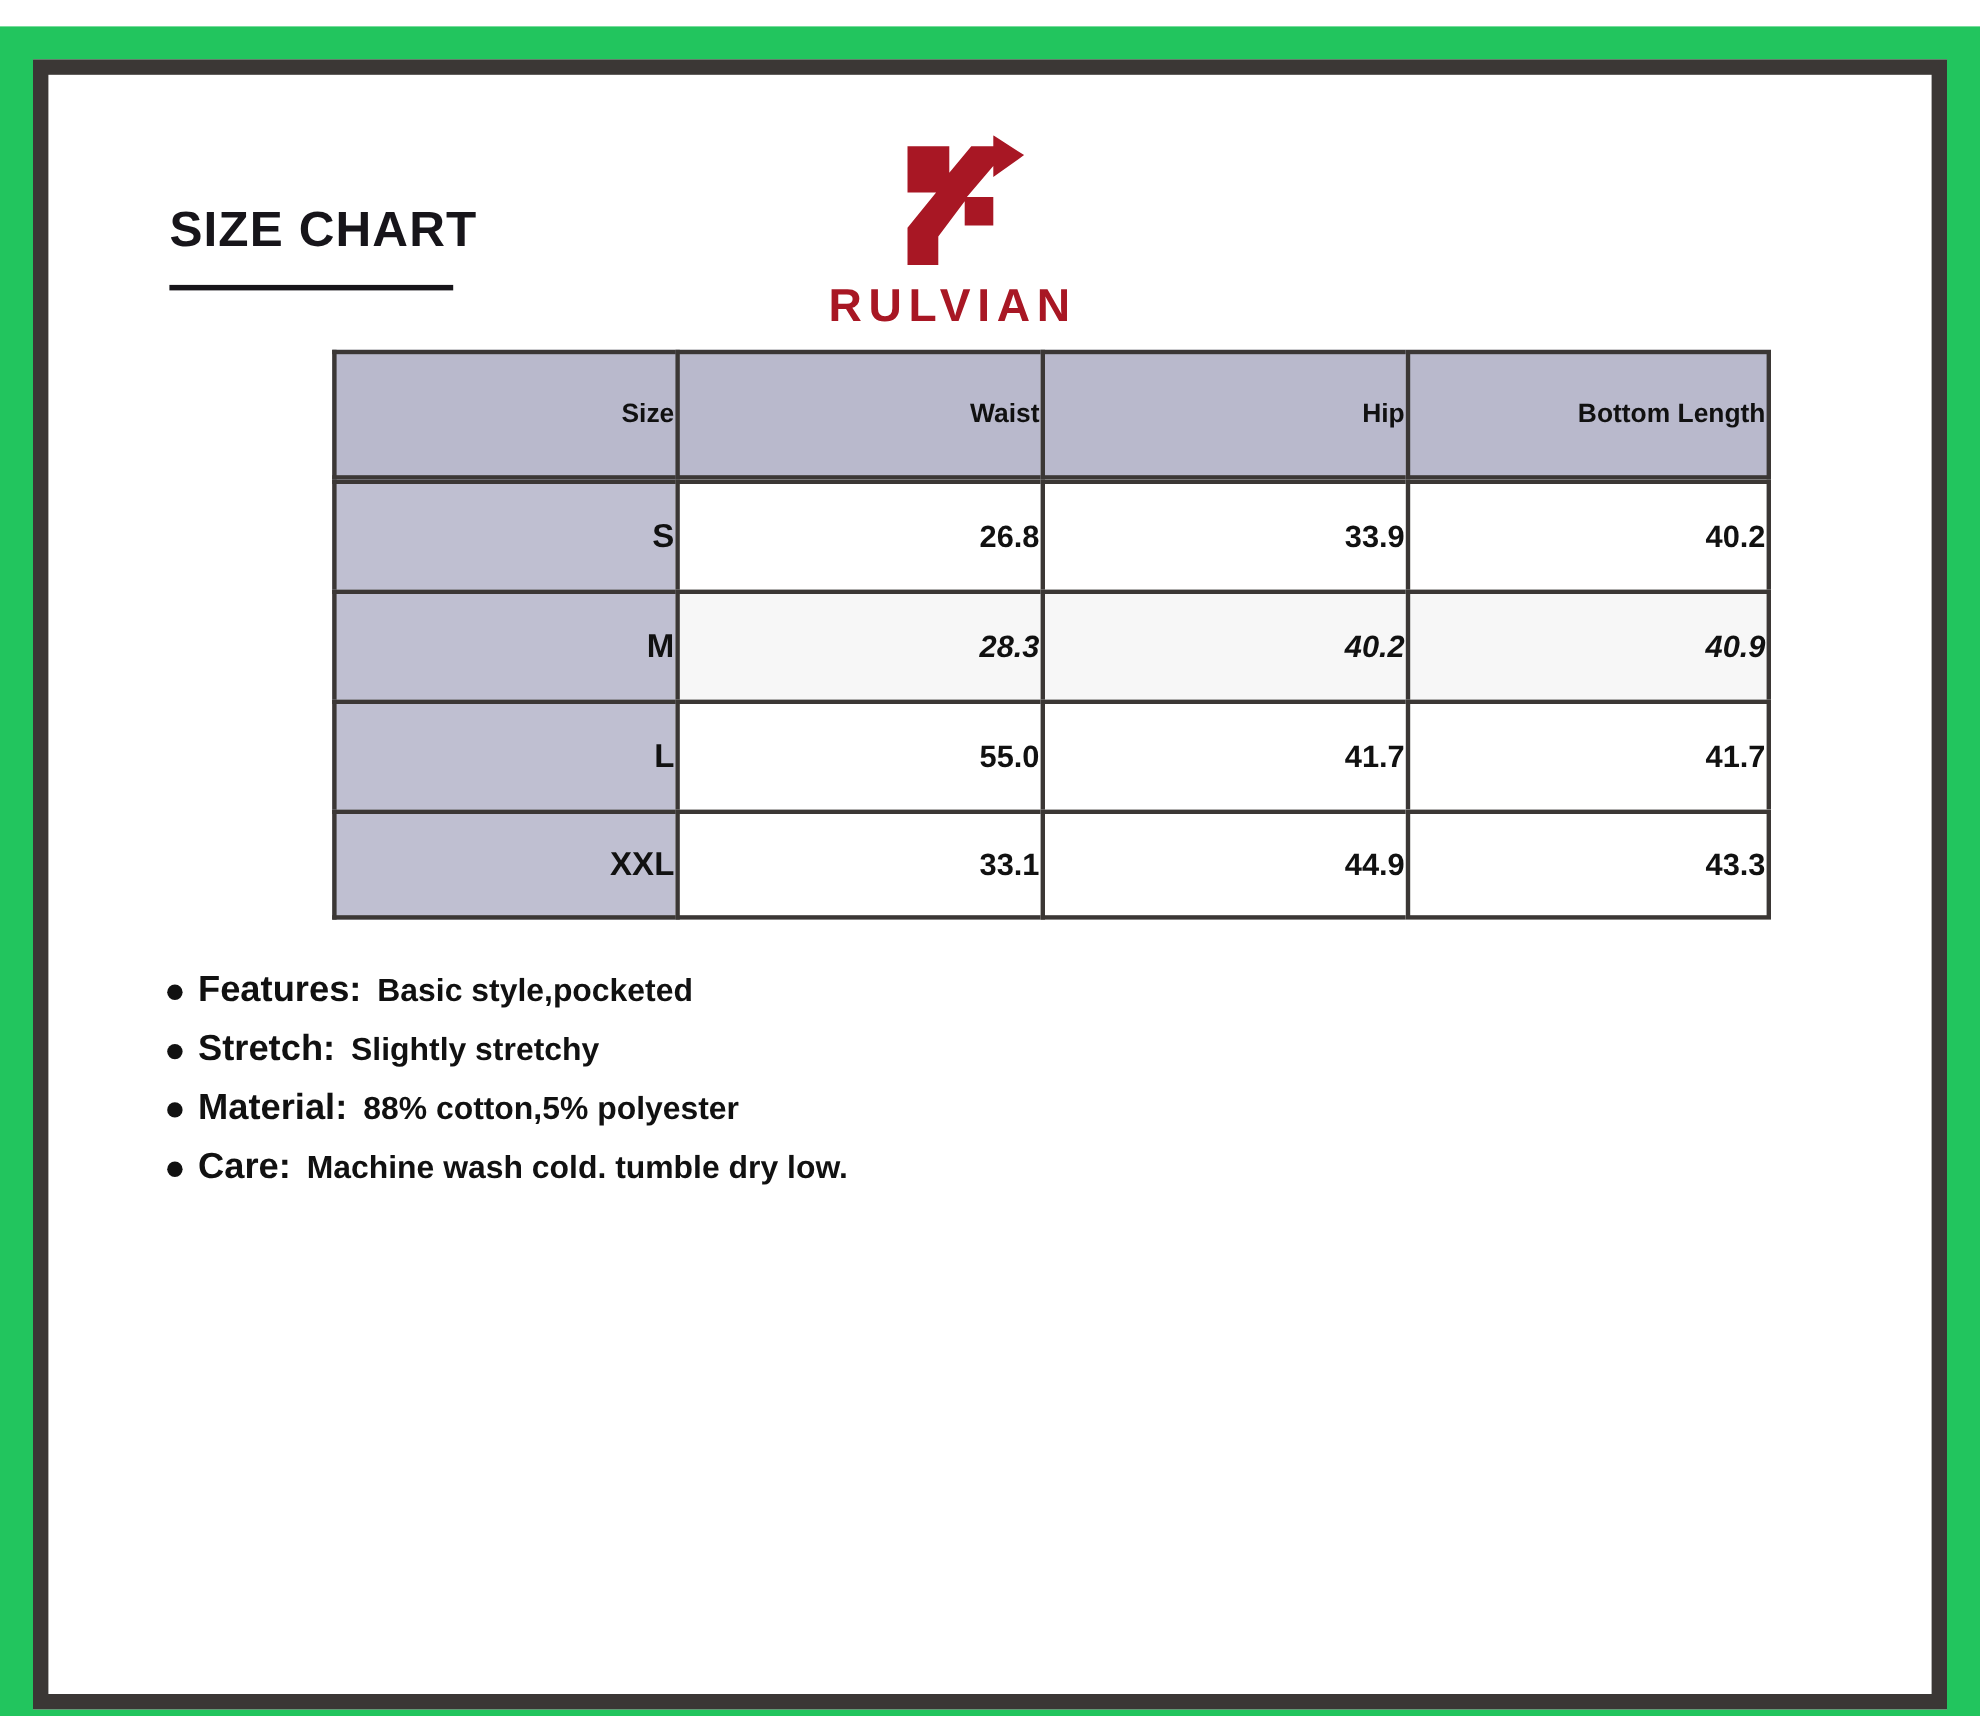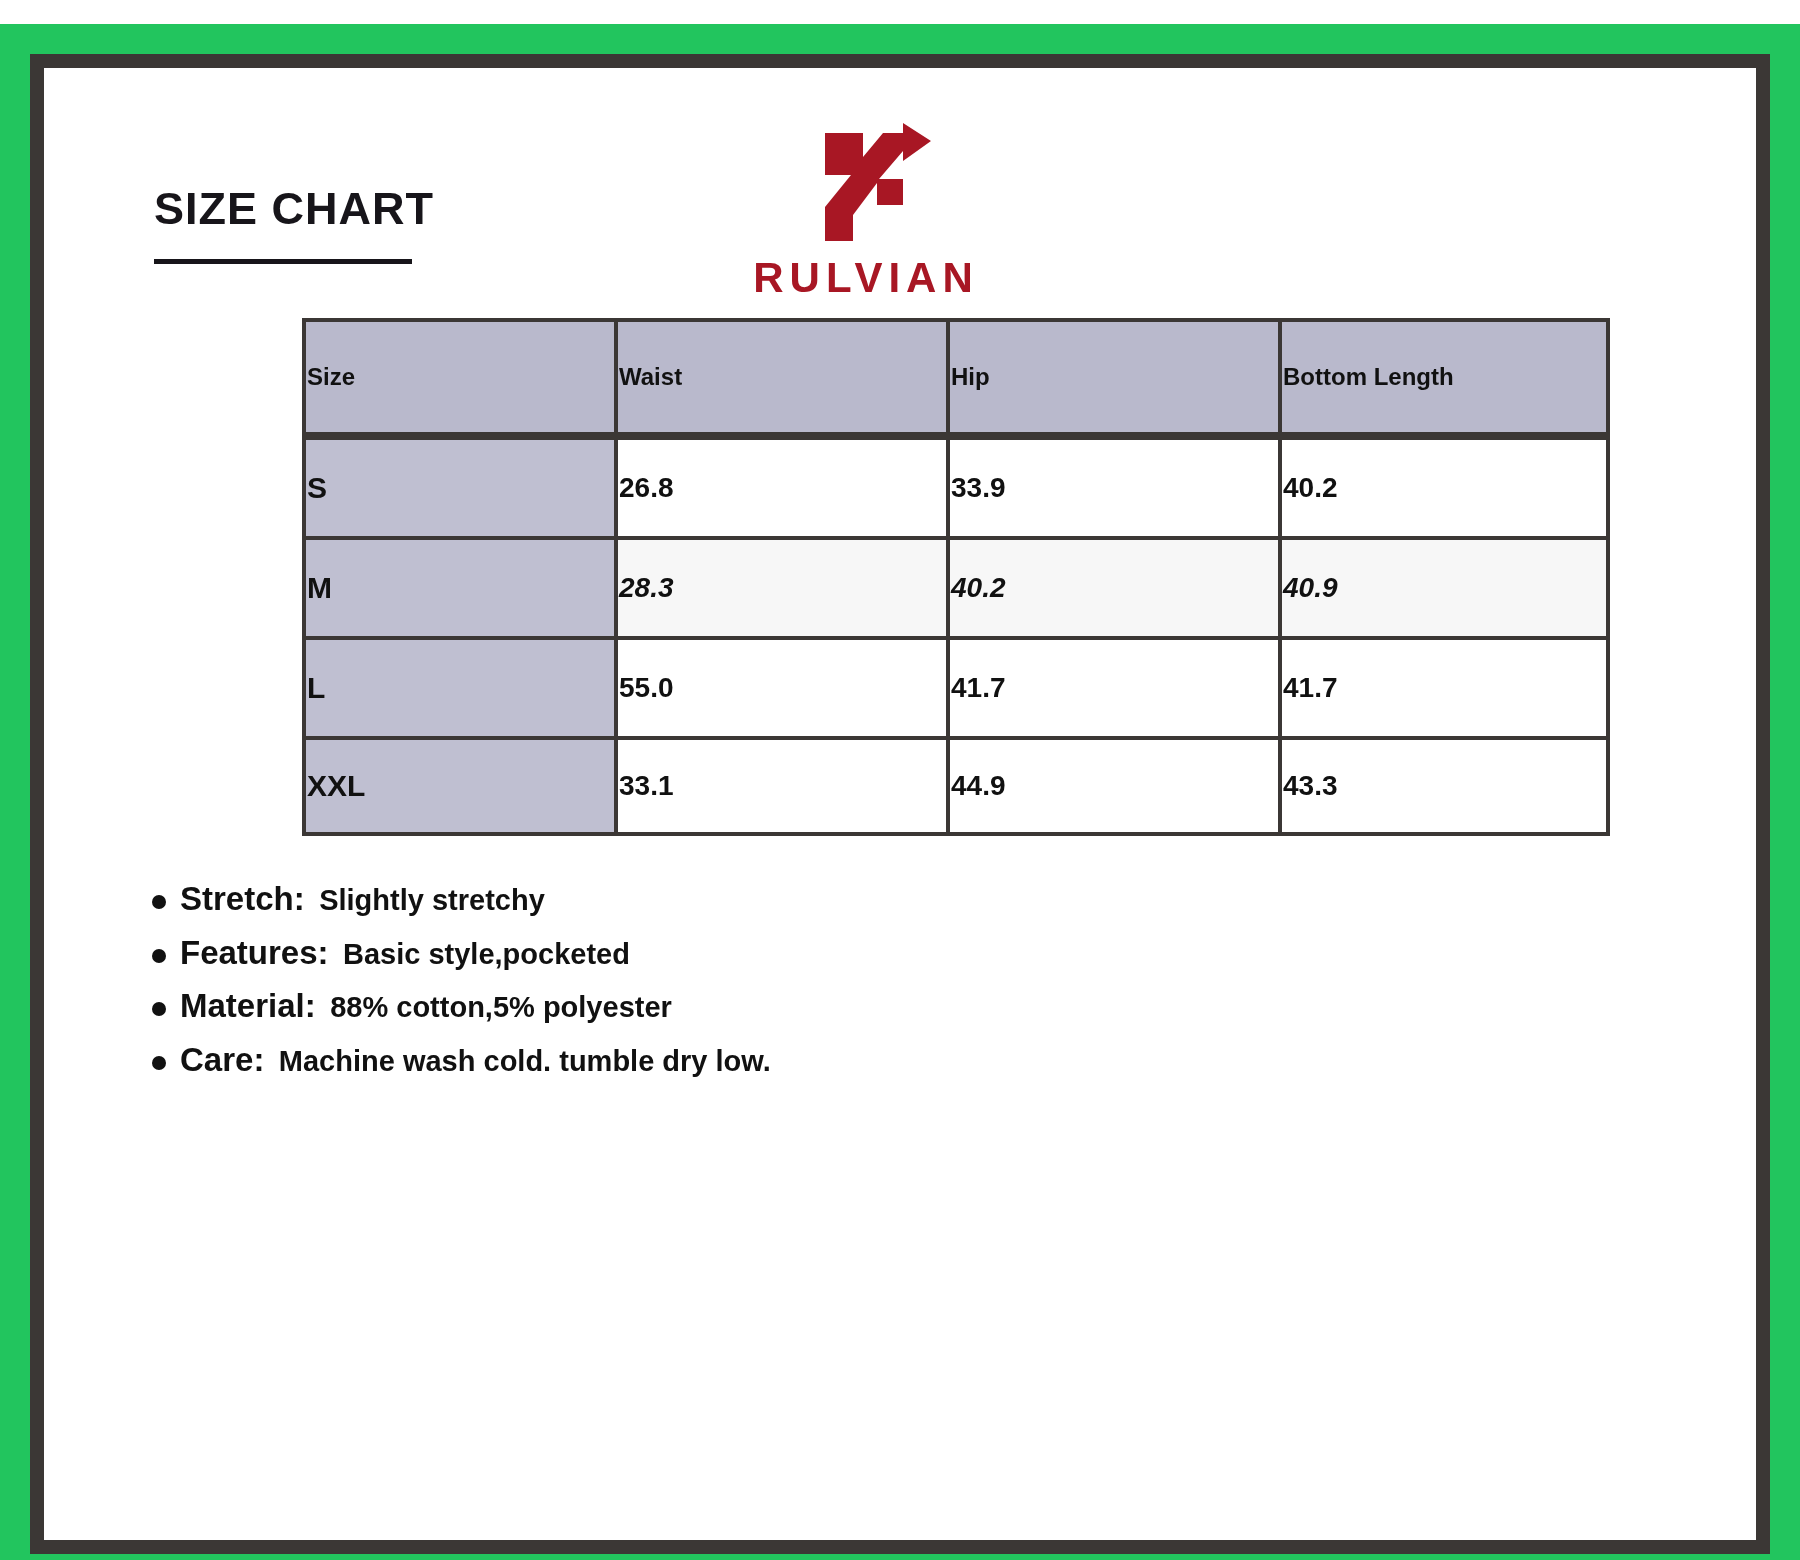--- a/index.html
+++ b/index.html
@@ -96,21 +96,21 @@
     border-spacing: 0;
     width: 1110px;
     table-layout: fixed;
   }
   table.size-chart th,
   table.size-chart td {
     border: 4px solid #3b3735;
     border-right-width: 0;
     border-bottom-width: 0;
     height: 100px;
-    text-align: left;
+    text-align: right;
     vertical-align: middle;
     font-size: 25px;
     font-weight: bold;
     color: #111111;
     box-sizing: border-box;
   }
   table.size-chart tr th:last-child,
   table.size-chart tr td:last-child {
     border-right-width: 4px;
   }
@@ -238,27 +238,27 @@
               <td>44.9</td>
               <td>43.3</td>
             </tr>
           </tbody>
         </table>
       </div>
 
       <ul class="features">
         <li>
           <span class="bullet"></span>
+          <span class="lbl">Features:</span>
+          <span class="val">Basic style,pocketed</span>
+        </li>
+        <li>
+          <span class="bullet"></span>
           <span class="lbl">Stretch:</span>
           <span class="val">Slightly stretchy</span>
-        </li>
-        <li>
-          <span class="bullet"></span>
-          <span class="lbl">Features:</span>
-          <span class="val">Basic style,pocketed</span>
         </li>
         <li>
           <span class="bullet"></span>
           <span class="lbl">Material:</span>
           <span class="val">88% cotton,5% polyester</span>
         </li>
         <li>
           <span class="bullet"></span>
           <span class="lbl">Care:</span>
           <span class="val">Machine wash cold. tumble dry low.</span>

